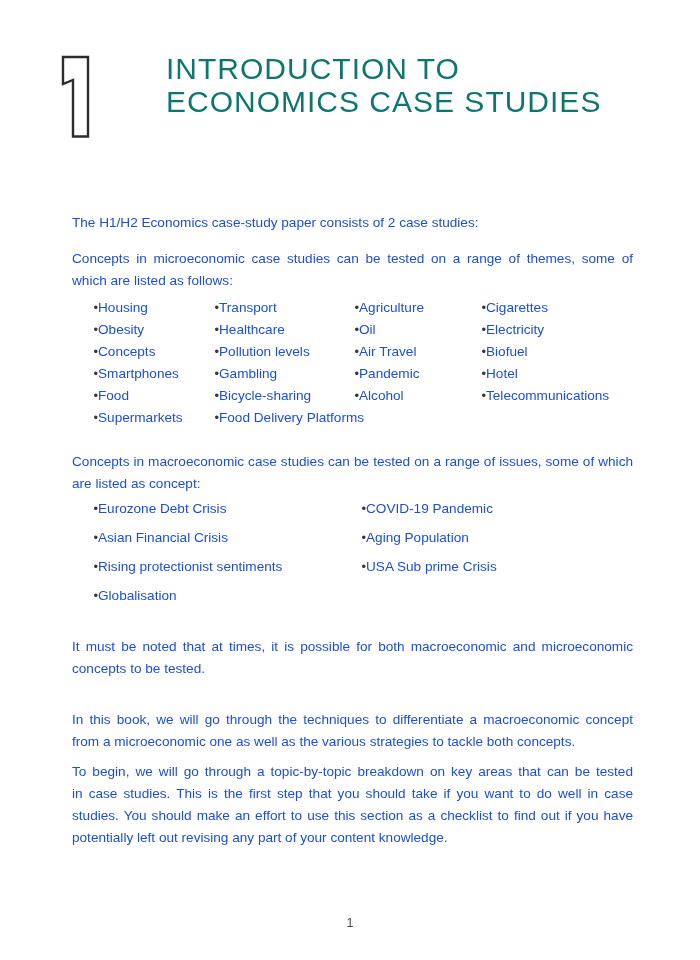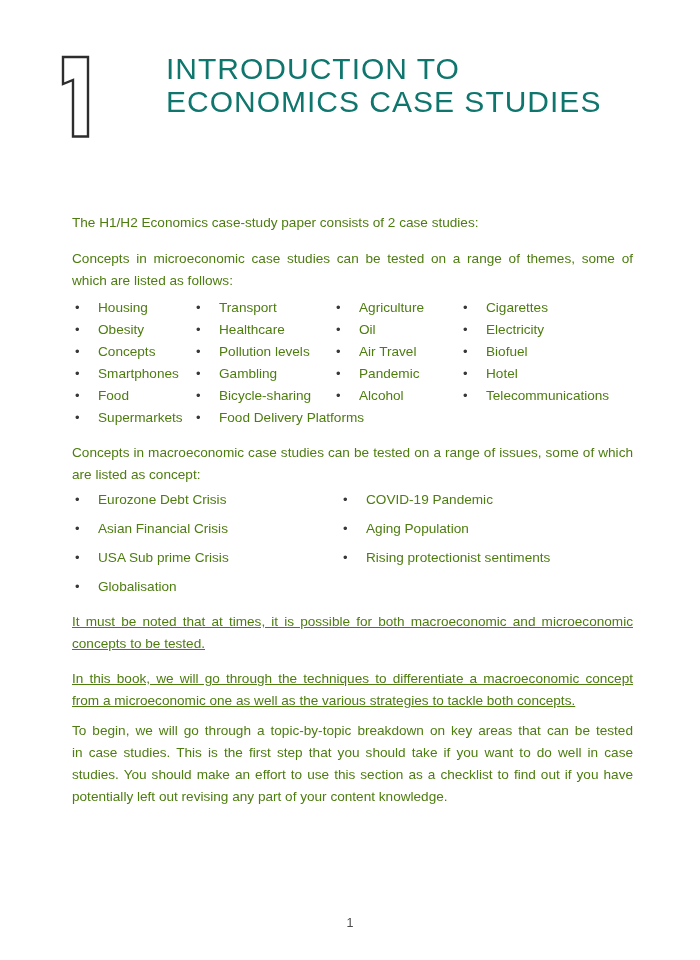--- a/index.html
+++ b/index.html
@@ -45,21 +45,21 @@
   .title-line { display: block; white-space: nowrap; }
 
   
   .content {
     position: absolute;
     top: 212px;
     left: 72px;
     width: 561px;
     font-size: 13.6px;
     line-height: 22px;
-    color: #4d7c0f;
+    color: #1d4ed8;
   }
   .para { margin: 0; }
   .para + .para { margin-top: 14px; }
   .jline {
     display: block;
     text-align: justify;
     text-align-last: justify;
     text-justify: inter-word;
     white-space: normal;
   }
@@ -76,29 +76,30 @@
     margin-top: 5px;
     grid-template-columns: 121px 140px 127px auto;
   }
   .topic-grid.macro {
     margin-top: 3px;
     grid-template-columns: 261px auto;
     gap: 7px;
   }
   .para + .topic-grid { }
   .topic-grid + .para { margin-top: 14px; }
-  .para.after-list { margin-top: 13px; }
-  .para.tight { margin-top: 13px; text-decoration: underline; }
+  .para.after-list { margin-top: 22px; }
+  .para.tight { margin-top: 29px; }
   .para.begin { margin-top: 8px; }
 
   .topic {
     display: flex;
     align-items: baseline;
     line-height: 22px;
     white-space: nowrap;
+    text-align: right;
   }
   .bullet {
     width: 23px;
     padding-left: 3px;
     flex-shrink: 0;
     color: #383838;
   }
   .bullet::before { content: "\2022"; font-size: 13px; }
   .topic.span3 { grid-column: 2 / span 3; }
 
@@ -248,25 +249,25 @@
       <li class="topic">
           <span class="bullet"></span>
           <span class="topic-label">Asian Financial Crisis</span>
         </li>
       <li class="topic">
           <span class="bullet"></span>
           <span class="topic-label">Aging Population</span>
         </li>
       <li class="topic">
           <span class="bullet"></span>
+          <span class="topic-label">Rising protectionist sentiments</span>
+        </li>
+      <li class="topic">
+          <span class="bullet"></span>
           <span class="topic-label">USA Sub prime Crisis</span>
-        </li>
-      <li class="topic">
-          <span class="bullet"></span>
-          <span class="topic-label">Rising protectionist sentiments</span>
         </li>
       <li class="topic">
           <span class="bullet"></span>
           <span class="topic-label">Globalisation</span>
         </li>
     </ul>
 
     <p class="para tight">
       <span class="jline">It must be noted that at times, it is possible for both macroeconomic and microeconomic</span>
       <span class="jline last">concepts to be tested.</span>

